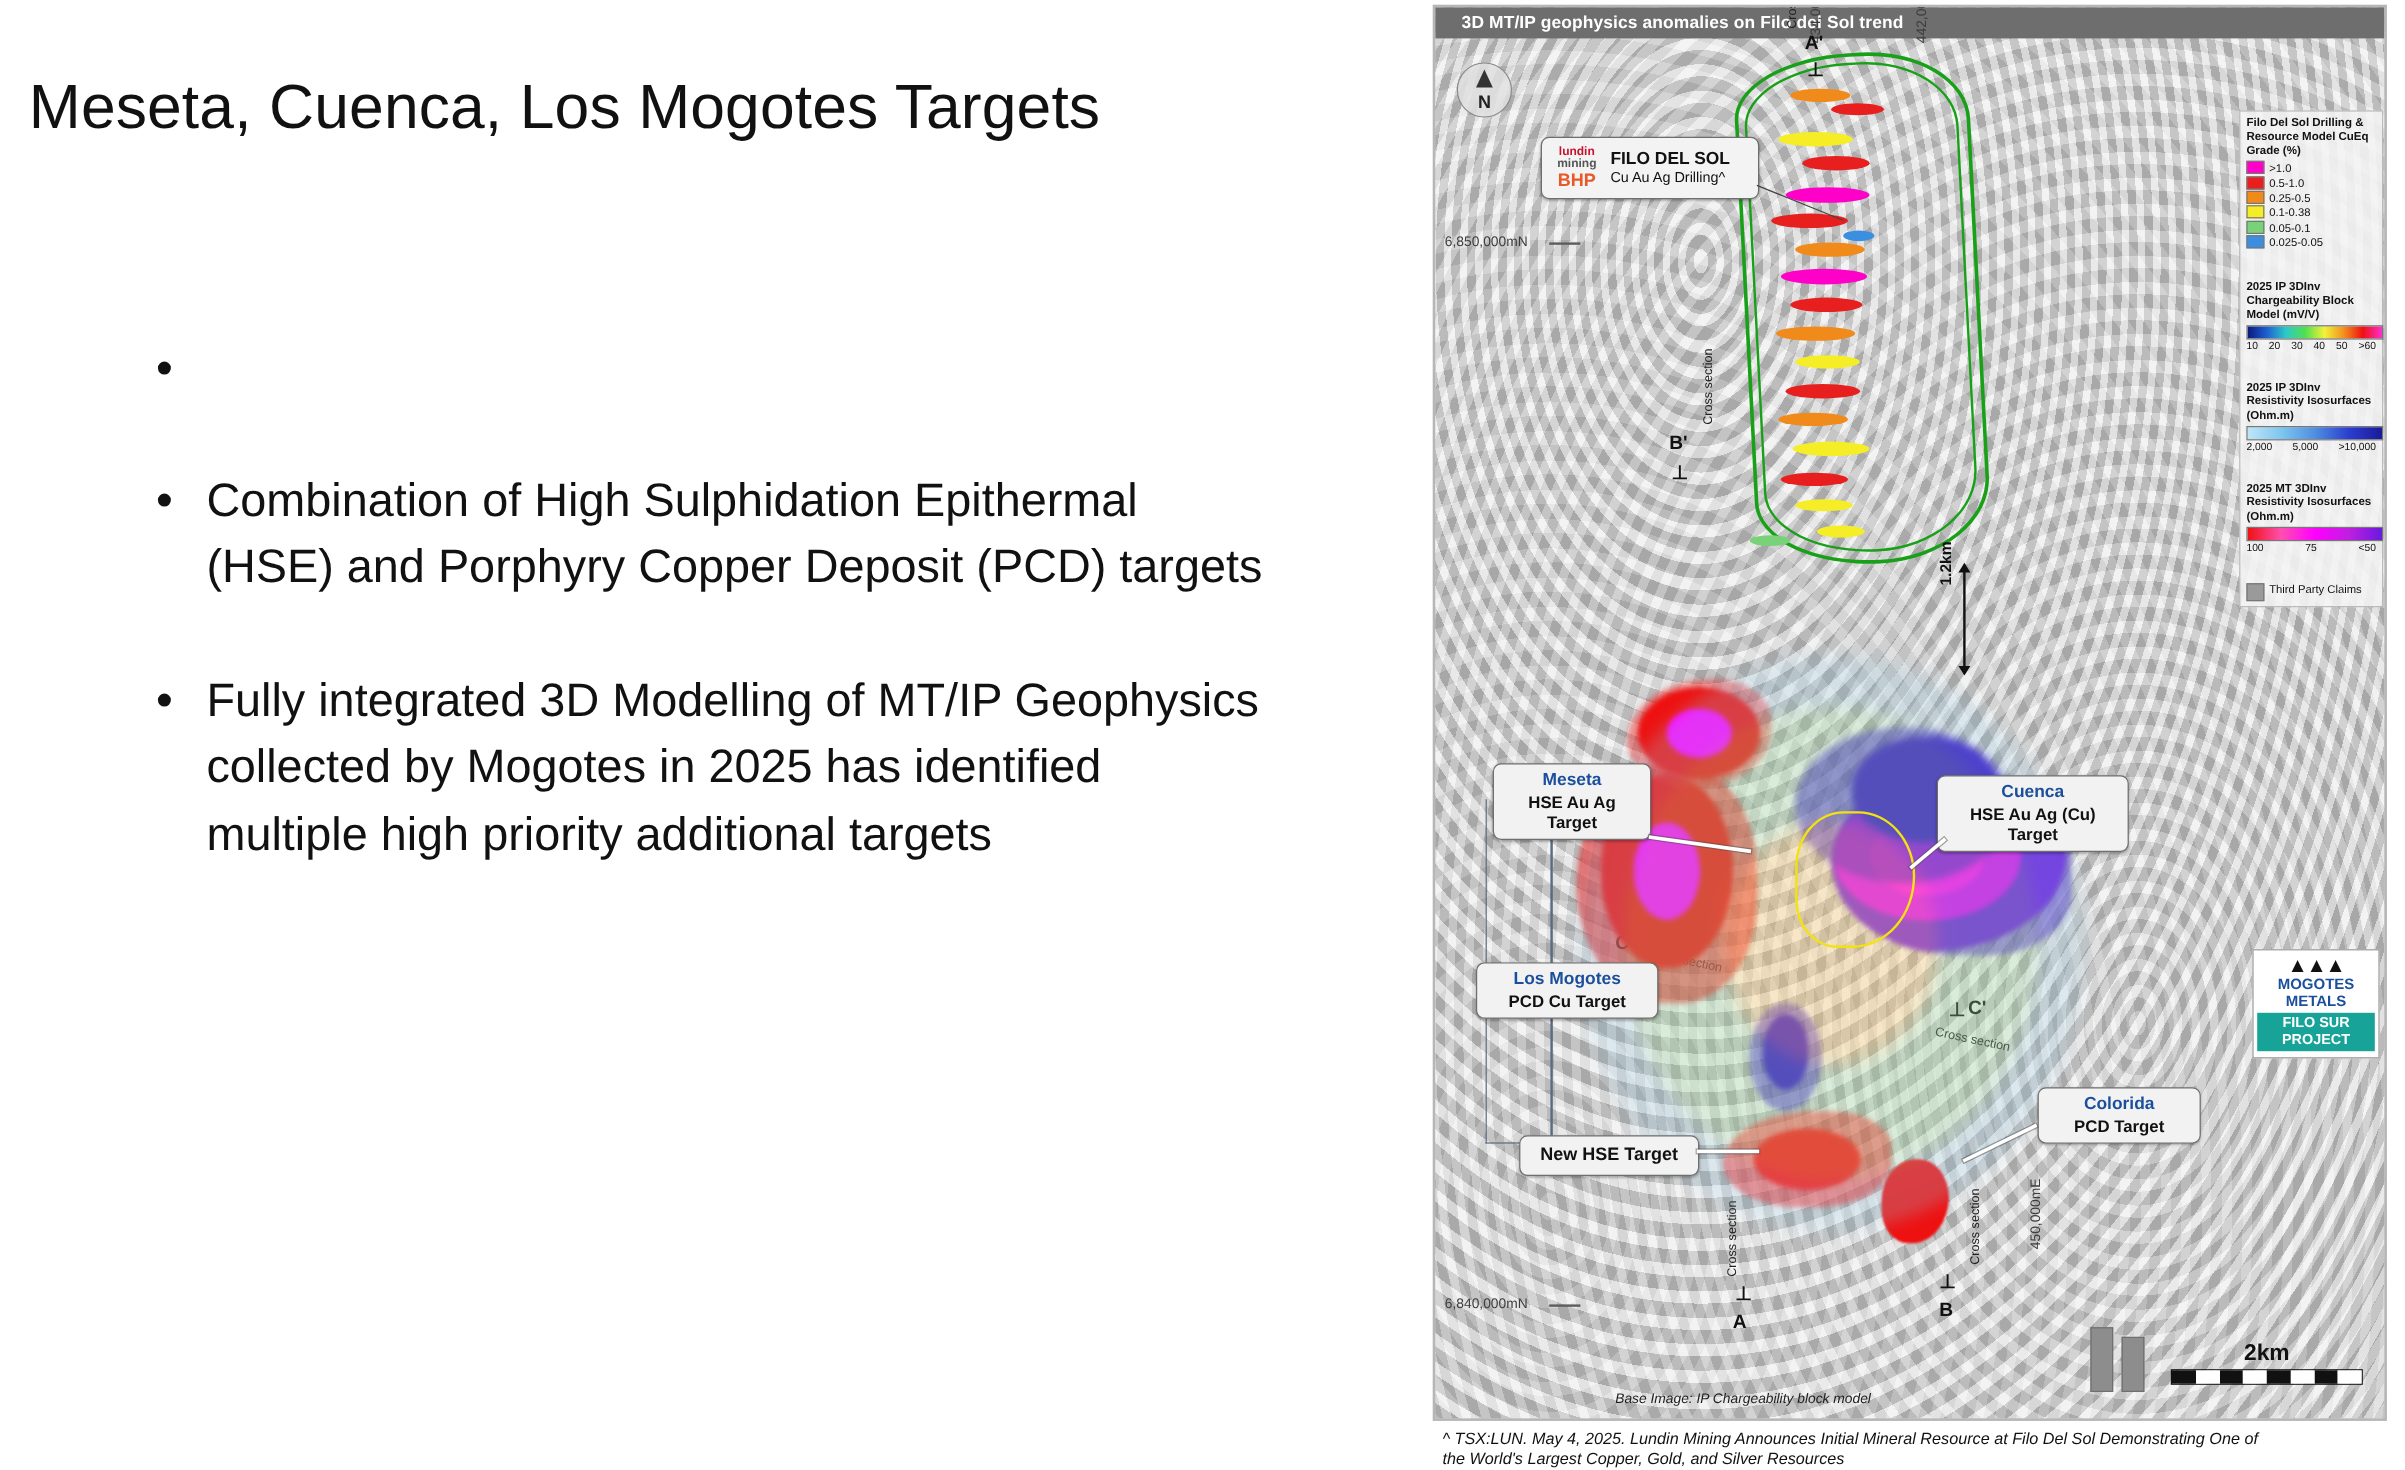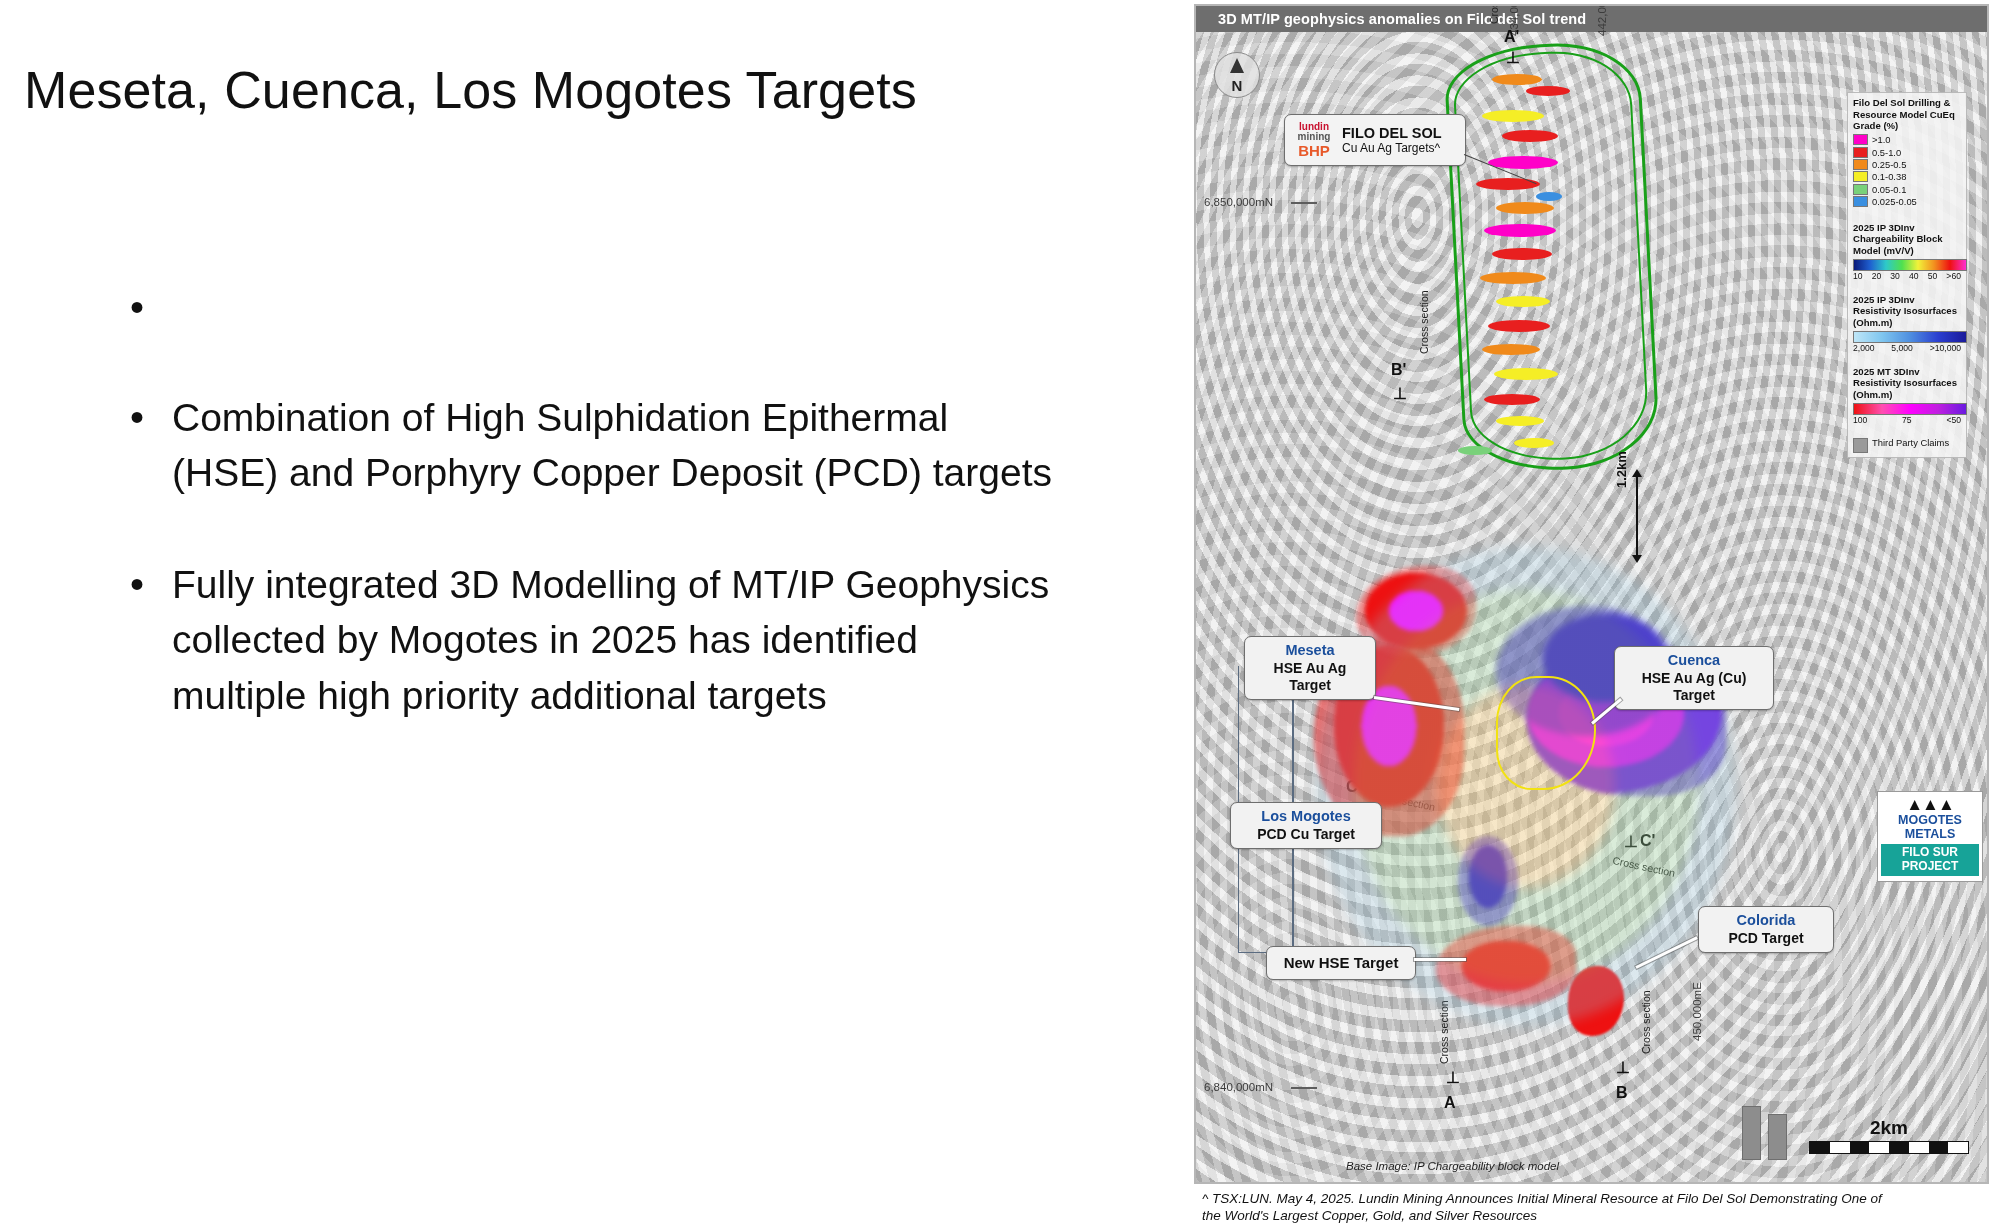--- a/index.html
+++ b/index.html
@@ -240,21 +240,21 @@
   .filo-logo .lundin { font-size: 10px; font-weight: bold; color: #c8102e; }
   .filo-logo .mining { font-size: 10px; font-weight: bold; color: #555; }
   .filo-logo .bhp { font-size: 15px; font-weight: bold; color: #e8592a; }
   .filo-text { margin-left: 6px; text-align: left; }
   .filo-text .ft1 { font-size: 14.5px; font-weight: bold; color: #111; }
   .filo-text .ft2 { font-size: 12px; color: #111; }
 
   
   .legend {
     position: absolute;
-    right: 20px;
+    right: 1px;
     top: 86px;
     width: 120px;
     background: rgba(244,244,244,0.88);
     padding: 4px 5px;
     box-sizing: border-box;
     border: 1px solid rgba(150,150,150,0.6);
   }
   .legend .lg-title {
     font-size: 9.6px;
     font-weight: bold;
@@ -268,21 +268,21 @@
     font-size: 9.4px;
     color: #111;
     line-height: 1.32;
   }
   .legend .sw {
     width: 13px; height: 9px;
     margin-right: 4px;
     border: 0.5px solid #777;
     flex: 0 0 13px;
   }
-  .legend .block { margin-top: 13px; }
+  .legend .block { margin-top: 25px; }
   .ramp {
     height: 10px;
     width: 112px;
     border: 0.5px solid #777;
     margin-top: 1px;
   }
   .ramp-labels {
     display: flex;
     justify-content: space-between;
     font-size: 8.6px;
@@ -490,21 +490,21 @@
       <div class="blob" style="left:340px;top:186px;width:26px;height:9px;background:#3a8fe0;"></div>
 
       <div class="filo-box">
         <div class="filo-logo">
           <div class="lundin">lundin</div>
           <div class="mining">mining</div>
           <div class="bhp">BHP</div>
         </div>
         <div class="filo-text">
           <div class="ft1">FILO DEL SOL</div>
-          <div class="ft2">Cu Au Ag Targets^</div>
+          <div class="ft2">Cu Au Ag Drilling^</div>
         </div>
       </div>
       <div class="leader dark" style="left:268px; top:148px; width:78px; transform:rotate(22deg); transform-origin:left center;"></div>
 
       <div class="sec-letter" style="left:308px; top:22px;">A'</div>
       <div class="sec-letter" style="left:310px; top:42px;">⊥</div>
       <div class="xsec" style="left:292px; top:18px; transform:rotate(-90deg); transform-origin:left top;">Cross section</div>
 
       <div class="sec-letter" style="left:195px; top:355px;">B'</div>
       <div class="sec-letter" style="left:197px; top:378px;">⊥</div>

